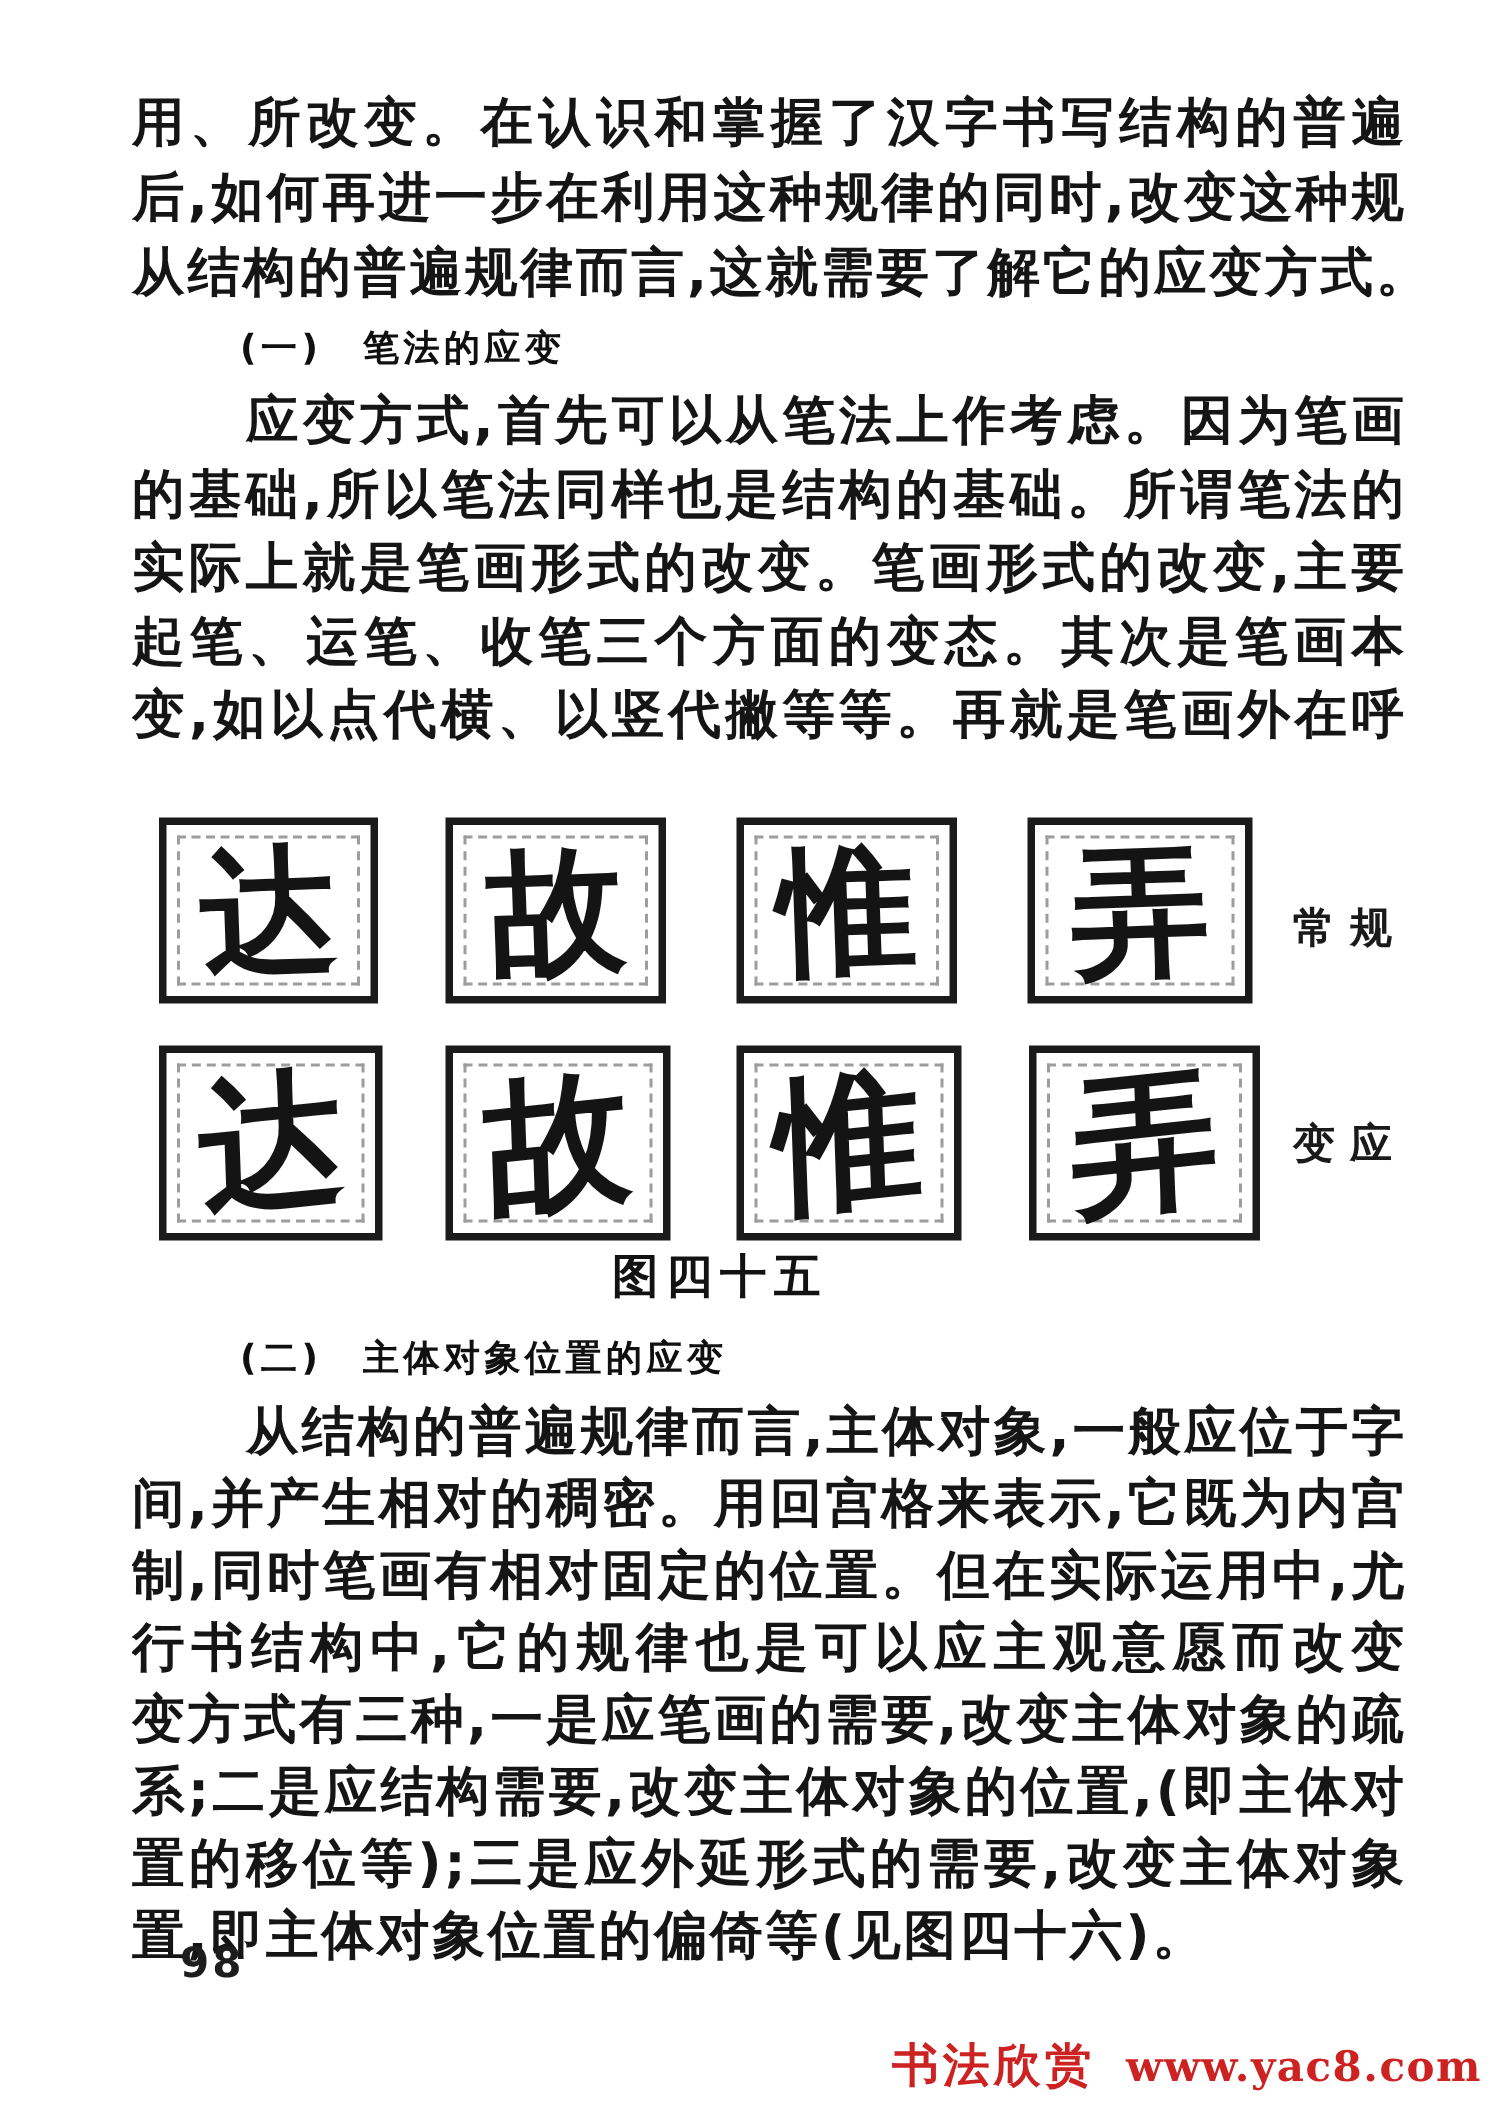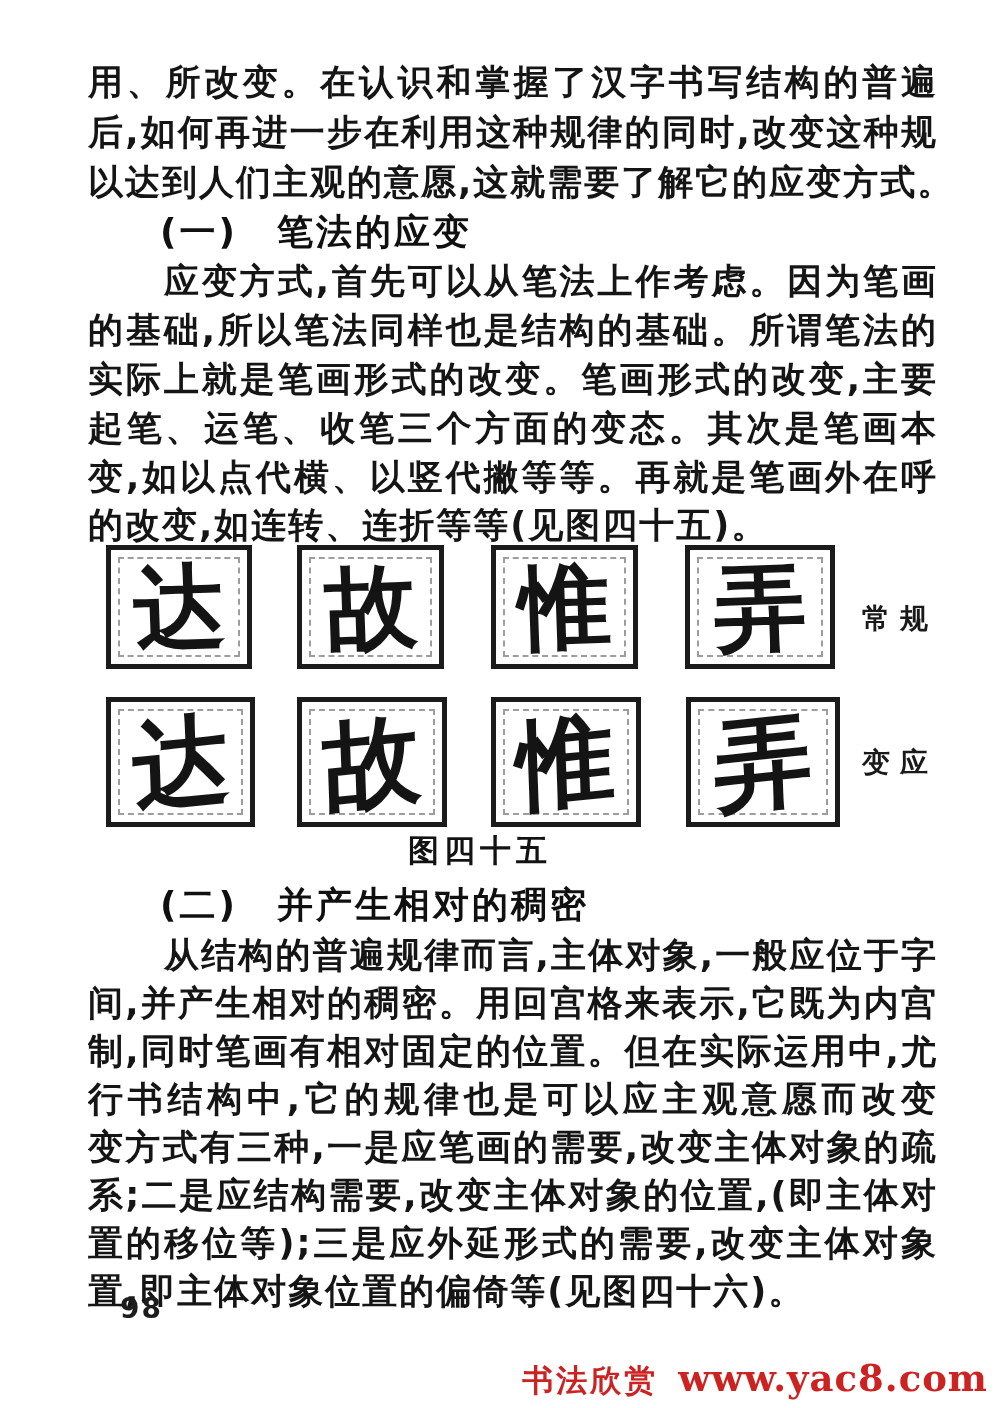--- a/index.html
+++ b/index.html
@@ -26,21 +26,21 @@
     white-space:normal;
     text-align:justify;
     text-align-last:justify;
     text-justify:inter-character;
     overflow:hidden;
   }
   .indent{ text-indent:76px; }
   .heading{
     position:absolute;
     left:160px;height:50px;line-height:50px;
-    font-size:36px;font-weight:900;
+    font-size:24px;font-weight:900;
     letter-spacing:3px;white-space:nowrap;
     color:#101010;
   }
   
   .calbox{
     position:absolute;
     border:5px solid #1b1b1b;
     background:#fff;
     display:flex;align-items:center;justify-content:center;
   }
@@ -77,39 +77,38 @@
     letter-spacing:2px;
   }
   .watermark{
     position:absolute;right:12px;top:1356px;
     display:flex;align-items:baseline;gap:20px;
     color:#cc2222;
     font-family:"DejaVu Serif",serif;
     justify-content:flex-end;
   }
   .watermark .wm-cn{font-size:31px;font-weight:700;letter-spacing:3px;}
-  .watermark .wm-url{font-size:37px;font-weight:700;letter-spacing:1px;}
+  .watermark .wm-url{font-size:28px;font-weight:700;letter-spacing:1px;}
 </style>
 </head>
 <body>
 
 <div class="page">
 
   <div class="textline jfill" style="top:58px">用、所改变。在认识和掌握了汉字书写结构的普遍规律之</div>
   <div class="textline jfill" style="top:108px">后,如何再进一步在利用这种规律的同时,改变这种规律,</div>
-  <div class="textline" style="top:158px">以达到人们主观的意愿,这就需要了解它的应变方式。</div>
+  <div class="textline" style="top:158px">从结构的普遍规律而言,这就需要了解它的应变方式。</div>
 
   <div class="heading" style="top:207px">(一)　笔法的应变</div>
 
   <div class="textline jfill indent" style="top:257px">应变方式,首先可以从笔法上作考虑。因为笔画是结构</div>
   <div class="textline jfill" style="top:306px">的基础,所以笔法同样也是结构的基础。所谓笔法的应变,</div>
   <div class="textline jfill" style="top:355px">实际上就是笔画形式的改变。笔画形式的改变,主要来自于</div>
   <div class="textline jfill" style="top:404px">起笔、运笔、收笔三个方面的变态。其次是笔画本质上的改</div>
   <div class="textline jfill" style="top:453px">变,如以点代横、以竖代撇等等。再就是笔画外在呼应形式</div>
-  <div class="textline" style="top:501px">的改变,如连转、连折等等(见图四十五)。</div>
 
   <div class="calbox" style="left:106px;top:545px;width:136px;height:114px">
     <span class="guide"></span>
     <span class="calchar">达</span>
   </div>
   <div class="calbox" style="left:297px;top:545px;width:137px;height:114px">
     <span class="guide"></span>
     <span class="calchar">故</span>
   </div>
   <div class="calbox" style="left:491px;top:545px;width:137px;height:114px">
@@ -135,21 +134,21 @@
     <span class="calchar">惟</span>
   </div>
   <div class="calbox row2" style="left:686px;top:697px;width:144px;height:120px">
     <span class="guide"></span>
     <span class="calchar">弄</span>
   </div>
   <div class="rowlabel" style="top:744px">变应</div>
 
   <div class="figcaption">图四十五</div>
 
-  <div class="heading" style="top:880px">(二)　并产生相对的稠密</div>
+  <div class="heading" style="top:880px">(二)　主体对象位置的应变</div>
 
   <div class="textline jfill indent" style="top:931px">从结构的普遍规律而言,主体对象,一般应位于字的中</div>
   <div class="textline jfill" style="top:979px">间,并产生相对的稠密。用回宫格来表示,它既为内宫所控</div>
   <div class="textline jfill" style="top:1027px">制,同时笔画有相对固定的位置。但在实际运用中,尤其是</div>
   <div class="textline jfill" style="top:1075px">行书结构中,它的规律也是可以应主观意愿而改变的。其应</div>
   <div class="textline jfill" style="top:1123px">变方式有三种,一是应笔画的需要,改变主体对象的疏密关</div>
   <div class="textline jfill" style="top:1171px">系;二是应结构需要,改变主体对象的位置,(即主体对象位</div>
   <div class="textline jfill" style="top:1219px">置的移位等);三是应外延形式的需要,改变主体对象的位</div>
   <div class="textline" style="top:1267px">置,即主体对象位置的偏倚等(见图四十六)。</div>
 

